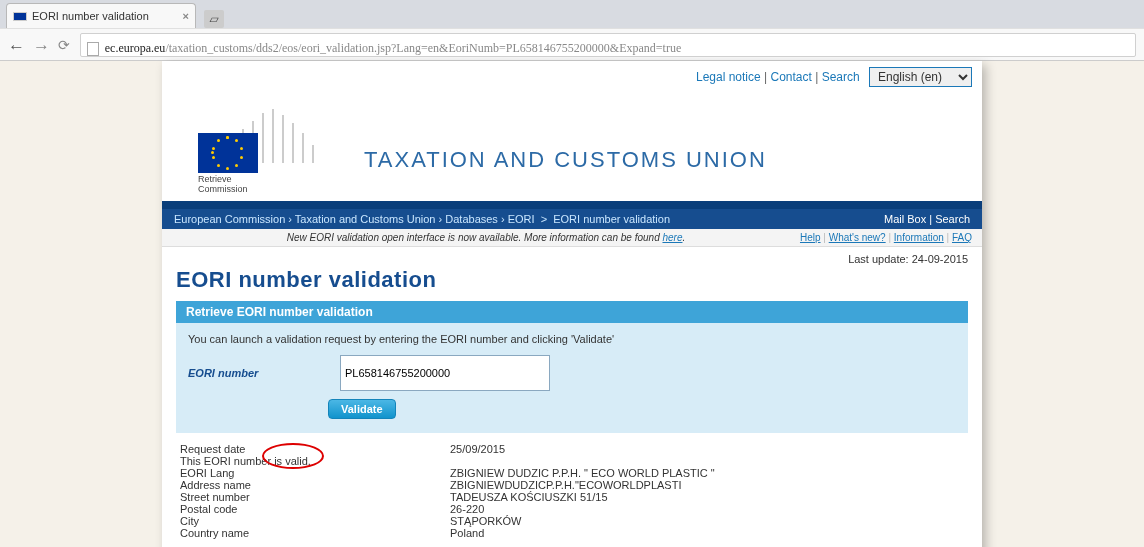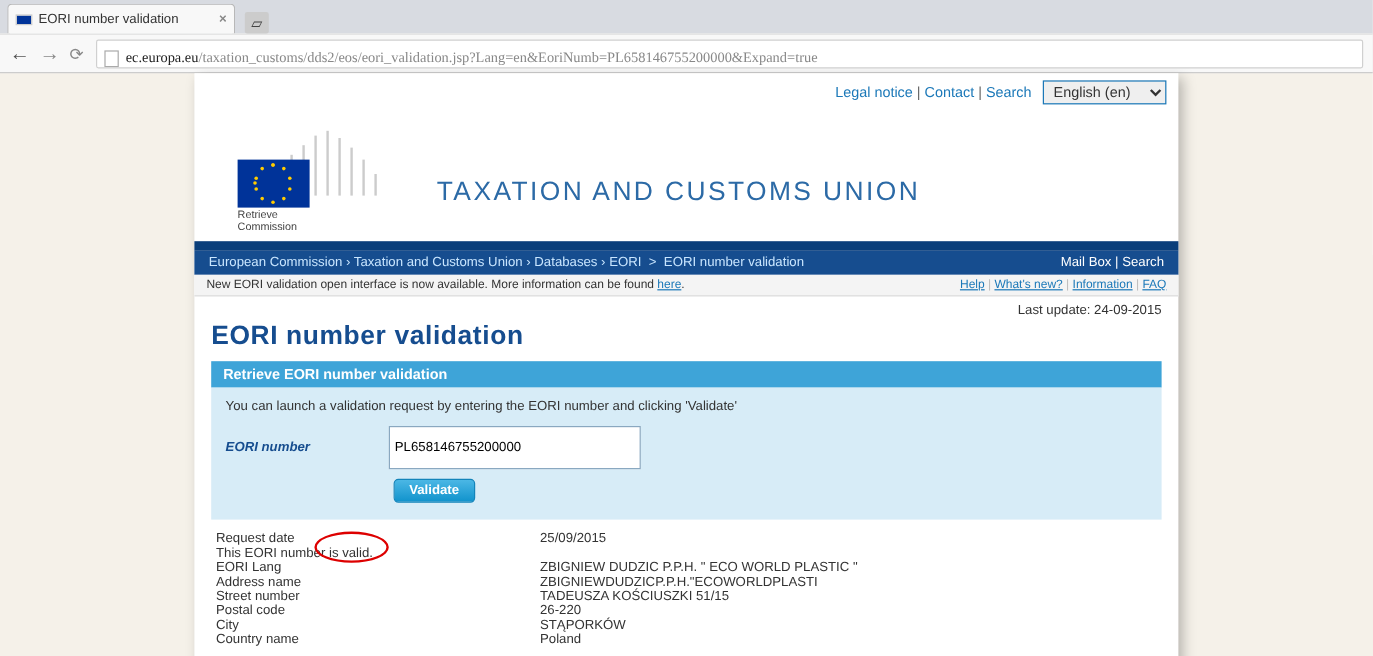--- a/index.html
+++ b/index.html
@@ -30,30 +30,30 @@
   .eu-stars { width:34px; height:34px; position:relative; }
   .eu-stars span { position:absolute; width:3px; height:3px; background:#ffcc00; border-radius:50%; }
   .logo-txt { position:absolute; top:78px; left:12px; font-size:9px; line-height:1.1; color:#444; }
   .site-title { color:#2c6aa6; font-size:22px; letter-spacing:2px; font-weight:400; padding-bottom:24px; }
   .bluebar { background:#0a3e7a; height:8px; }
   .crumb-bar { background:#164d8f; color:#fff; display:flex; align-items:center; padding:4px 12px; font-size:11px; justify-content:space-between; }
   .crumb-bar a { color:#c9e6ff; text-decoration:none; }
   .crumbs span { color:#c9e6ff; }
   .right-crumb a { color:#fff; }
   .notice-bar { background:#f4f4f4; border-bottom:1px solid #ddd; padding:3px 10px; font-size:10px; display:flex; justify-content:space-between; align-items:center; }
-  .notice-bar .left { flex:1; color:#333; }
+  .notice-bar .left { flex:1; text-align:center; color:#333;font-style:italic; }
   .notice-bar a { color:#1b78b8; }
   .notice-bar .right { color:#1b78b8; }
   .notice-bar .right .sep { color:#bbb; }
   .lastupd { text-align:right; font-size:11px; padding:6px 14px 0; color:#333; }
   .page-h1 { color:#164d8f; font-size:22px; font-weight:bold; padding:2px 14px 8px; font-family: Verdana, Arial; letter-spacing:0.5px; }
   .retrieve-head { background:#3ea4d8; color:#fff; font-weight:bold; font-size:12px; padding:4px 10px; margin:0 14px; }
   .retrieve-body { background:#d7ecf7; padding:10px 12px 14px; margin:0 14px; font-size:11px; color:#333; }
   .retrieve-body .intro { margin-bottom:10px; }
-  .form-row { display:flex; align-items:center; gap:16px; margin-bottom:8px; }
+  .form-row { display:flex; align-items:center; gap:32px; margin-bottom:8px; }
   .form-label { font-style:italic; font-weight:bold; color:#164d8f; width:120px; font-size:11px; }
   .form-input { width:210px; height:36px; border:1px solid #8aa8c0; padding:2px 4px; font-size:11px; background:#fff; }
   .validate-btn { margin-left:140px; background:linear-gradient(#4bb7e5,#1193cc); border:1px solid #1384ba; border-radius:4px; color:#fff; font-weight:bold; font-size:11px; padding:3px 12px; cursor:pointer; }
   .results { padding:10px 18px 4px; font-size:11px; font-family: Verdana, Arial; }
   .results-row { display:flex; }
   .results-label { width:270px; font-weight:normal; }
   .circled { position:relative; }
   .circled::before { content:""; position:absolute; left:100px; top:10px; width:58px; height:22px; border:2px solid #d00; border-radius:50%; }
   .top-link { text-align:center; padding:6px 0 14px; font-size:11px; }
   .top-link a { color:#1b78b8; text-decoration:none; }

